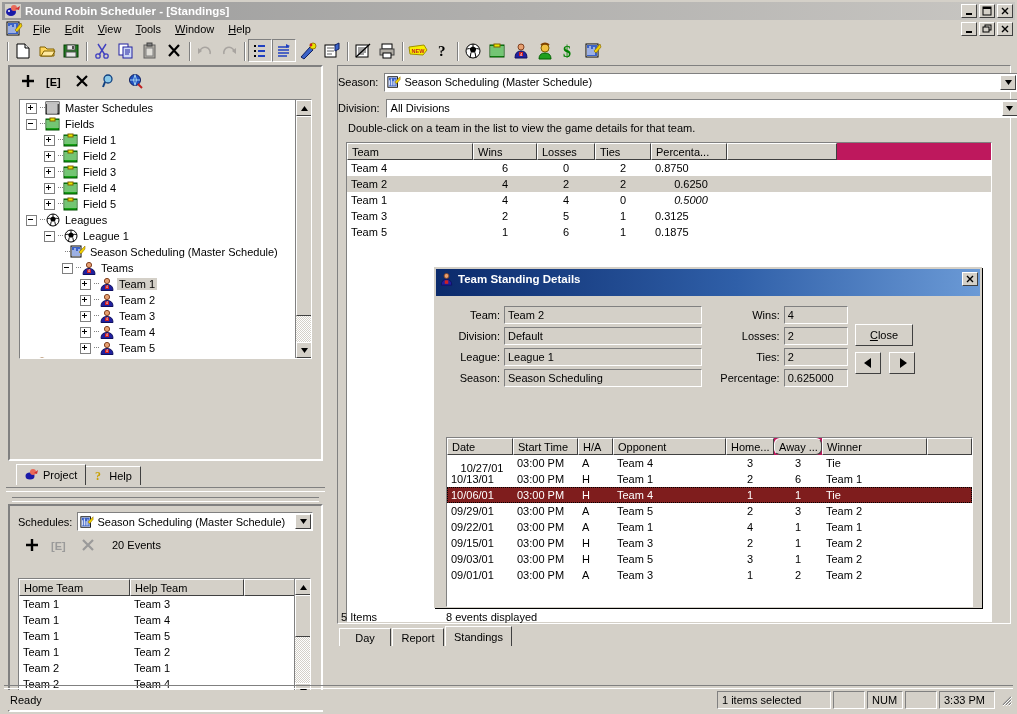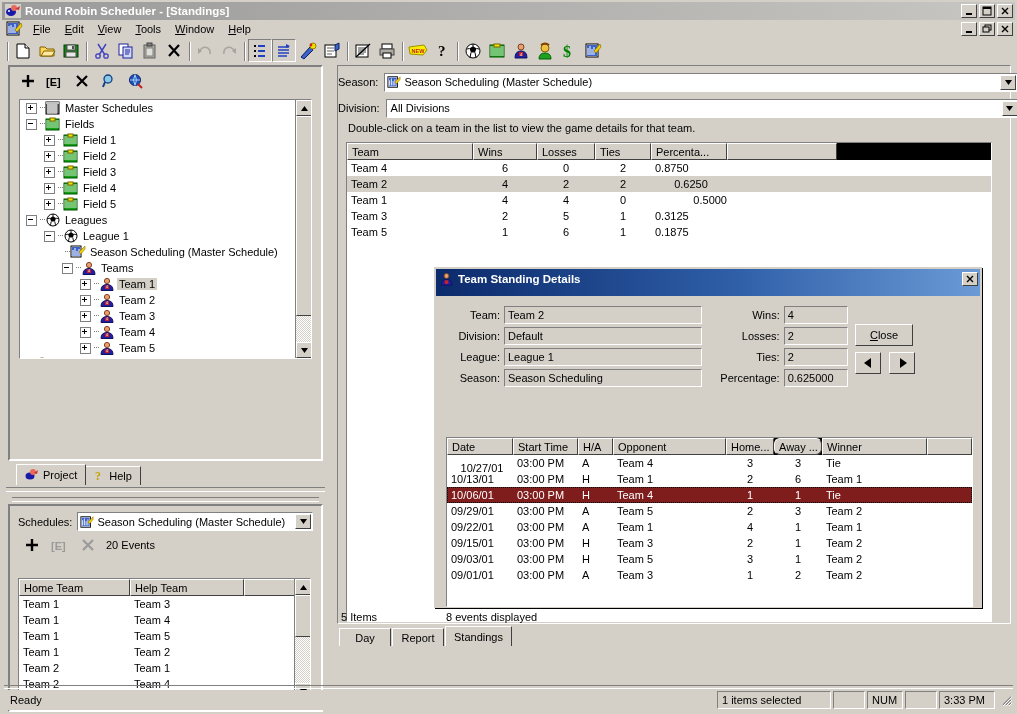--- a/index.html
+++ b/index.html
@@ -99,21 +99,21 @@
   .sched-row .lab{font-size:11px;white-space:nowrap;}
   .combo{flex:1;height:19px;background:#fff;display:flex;align-items:center;box-sizing:border-box;
          border:1px solid #808080;border-right-color:#fff;border-bottom-color:#fff;position:relative;padding-left:2px;}
   .combo .ctext{font-size:11px;white-space:nowrap;overflow:hidden;flex:1;padding-left:3px;}
   .combo .cbtn{width:16px;height:15px;background:#d4d0c8;box-sizing:border-box;
         border:1px solid #fff;border-right-color:#404040;border-bottom-color:#404040;
         display:flex;align-items:center;justify-content:center;margin-right:1px;flex:0 0 auto;}
 
   .grid{background:#fff;border:1px solid #808080;border-right-color:#fff;border-bottom-color:#fff;
         box-sizing:border-box;position:relative;overflow:hidden;}
-  .ghead{display:flex;height:17px;background:#000000;}
+  .ghead{display:flex;height:17px;background:#be185d;}
   .gh{height:17px;box-sizing:border-box;background:#d4d0c8;
       border:1px solid #fff;border-right-color:#404040;border-bottom-color:#404040;
       font-size:11px;display:flex;align-items:center;padding-left:4px;white-space:nowrap;overflow:hidden;}
   .grow{display:flex;height:16px;font-size:11px;align-items:center;white-space:nowrap;}
   .gc{overflow:hidden;white-space:nowrap;box-sizing:border-box;padding-left:4px;}
   .grow.sel{background:#d4d0c8;}
   .grow.selblue{background:#7f1d1d;color:#fff;outline:1px dotted #000;outline-offset:-1px;}
   .field-row{display:flex;align-items:center;height:20px;gap:6px;}
   .field-lab{width:52px;text-align:right;font-size:11px;}
   .hint{font-size:11px;padding:4px 0 4px 10px;}
@@ -695,21 +695,21 @@
           <span class="lp-tool">
             <svg width="20" height="16" viewBox="0 0 20 16">
                 <text x="1" y="12.5" font-family="Liberation Sans, sans-serif" font-size="11" font-weight="bold" fill="#9a9a9a">[E]</text>
               </svg>
           </span>
           <span class="lp-tool">
             <svg width="16" height="16" viewBox="0 0 16 16">
                 <path d="M3 3 L13 13 M13 3 L3 13" stroke="#9a9a9a" stroke-width="2.2"></path>
               </svg>
           </span>
-          <span style="font-size:11px;text-align:center;">20 Events</span>
+          <span style="font-size:11px;margin-left:6px;text-align:center;">20 Events</span>
         </div>
 
         <div class="grid" style="position:absolute;left:8px;top:72px;width:293px;height:122px;">
           <div class="ghead" id="schedHead">
               <div class="gh" style="width: 111px;">Home Team</div>
               <div class="gh" style="width: 114px;">Help Team</div>
               <div class="gh" style="width: 52px;"></div>
             </div>
           <div id="schedRows">
               <div class="grow">
@@ -831,21 +831,21 @@
                 <div class="gc" style="width: 58px; text-align: center; padding-left: 0px;">2</div>
                 <div class="gc" style="width: 56px; text-align: center; padding-left: 0px;">2</div>
                 <div class="gc" style="width: 76px; text-align: center;">0.6250</div>
                 <div class="gc" style="width: 110px; text-align: left;"></div>
               </div>
               <div class="grow">
                 <div class="gc" style="width: 126px; text-align: left;">Team 1</div>
                 <div class="gc" style="width: 64px; text-align: center; padding-left: 0px;">4</div>
                 <div class="gc" style="width: 58px; text-align: center; padding-left: 0px;">4</div>
                 <div class="gc" style="width: 56px; text-align: center; padding-left: 0px;">0</div>
-                <div class="gc" style="width: 76px; text-align: right;">0.5000</div>
+                <div class="gc" style="width: 76px; text-align: center; font-style: italic;">0.5000</div>
                 <div class="gc" style="width: 110px; text-align: left;"></div>
               </div>
               <div class="grow">
                 <div class="gc" style="width: 126px; text-align: left;">Team 3</div>
                 <div class="gc" style="width: 64px; text-align: center; padding-left: 0px;">2</div>
                 <div class="gc" style="width: 58px; text-align: center; padding-left: 0px;">5</div>
                 <div class="gc" style="width: 56px; text-align: center; padding-left: 0px;">1</div>
                 <div class="gc" style="width: 76px; text-align: left;">0.3125</div>
                 <div class="gc" style="width: 110px; text-align: left;"></div>
               </div>

